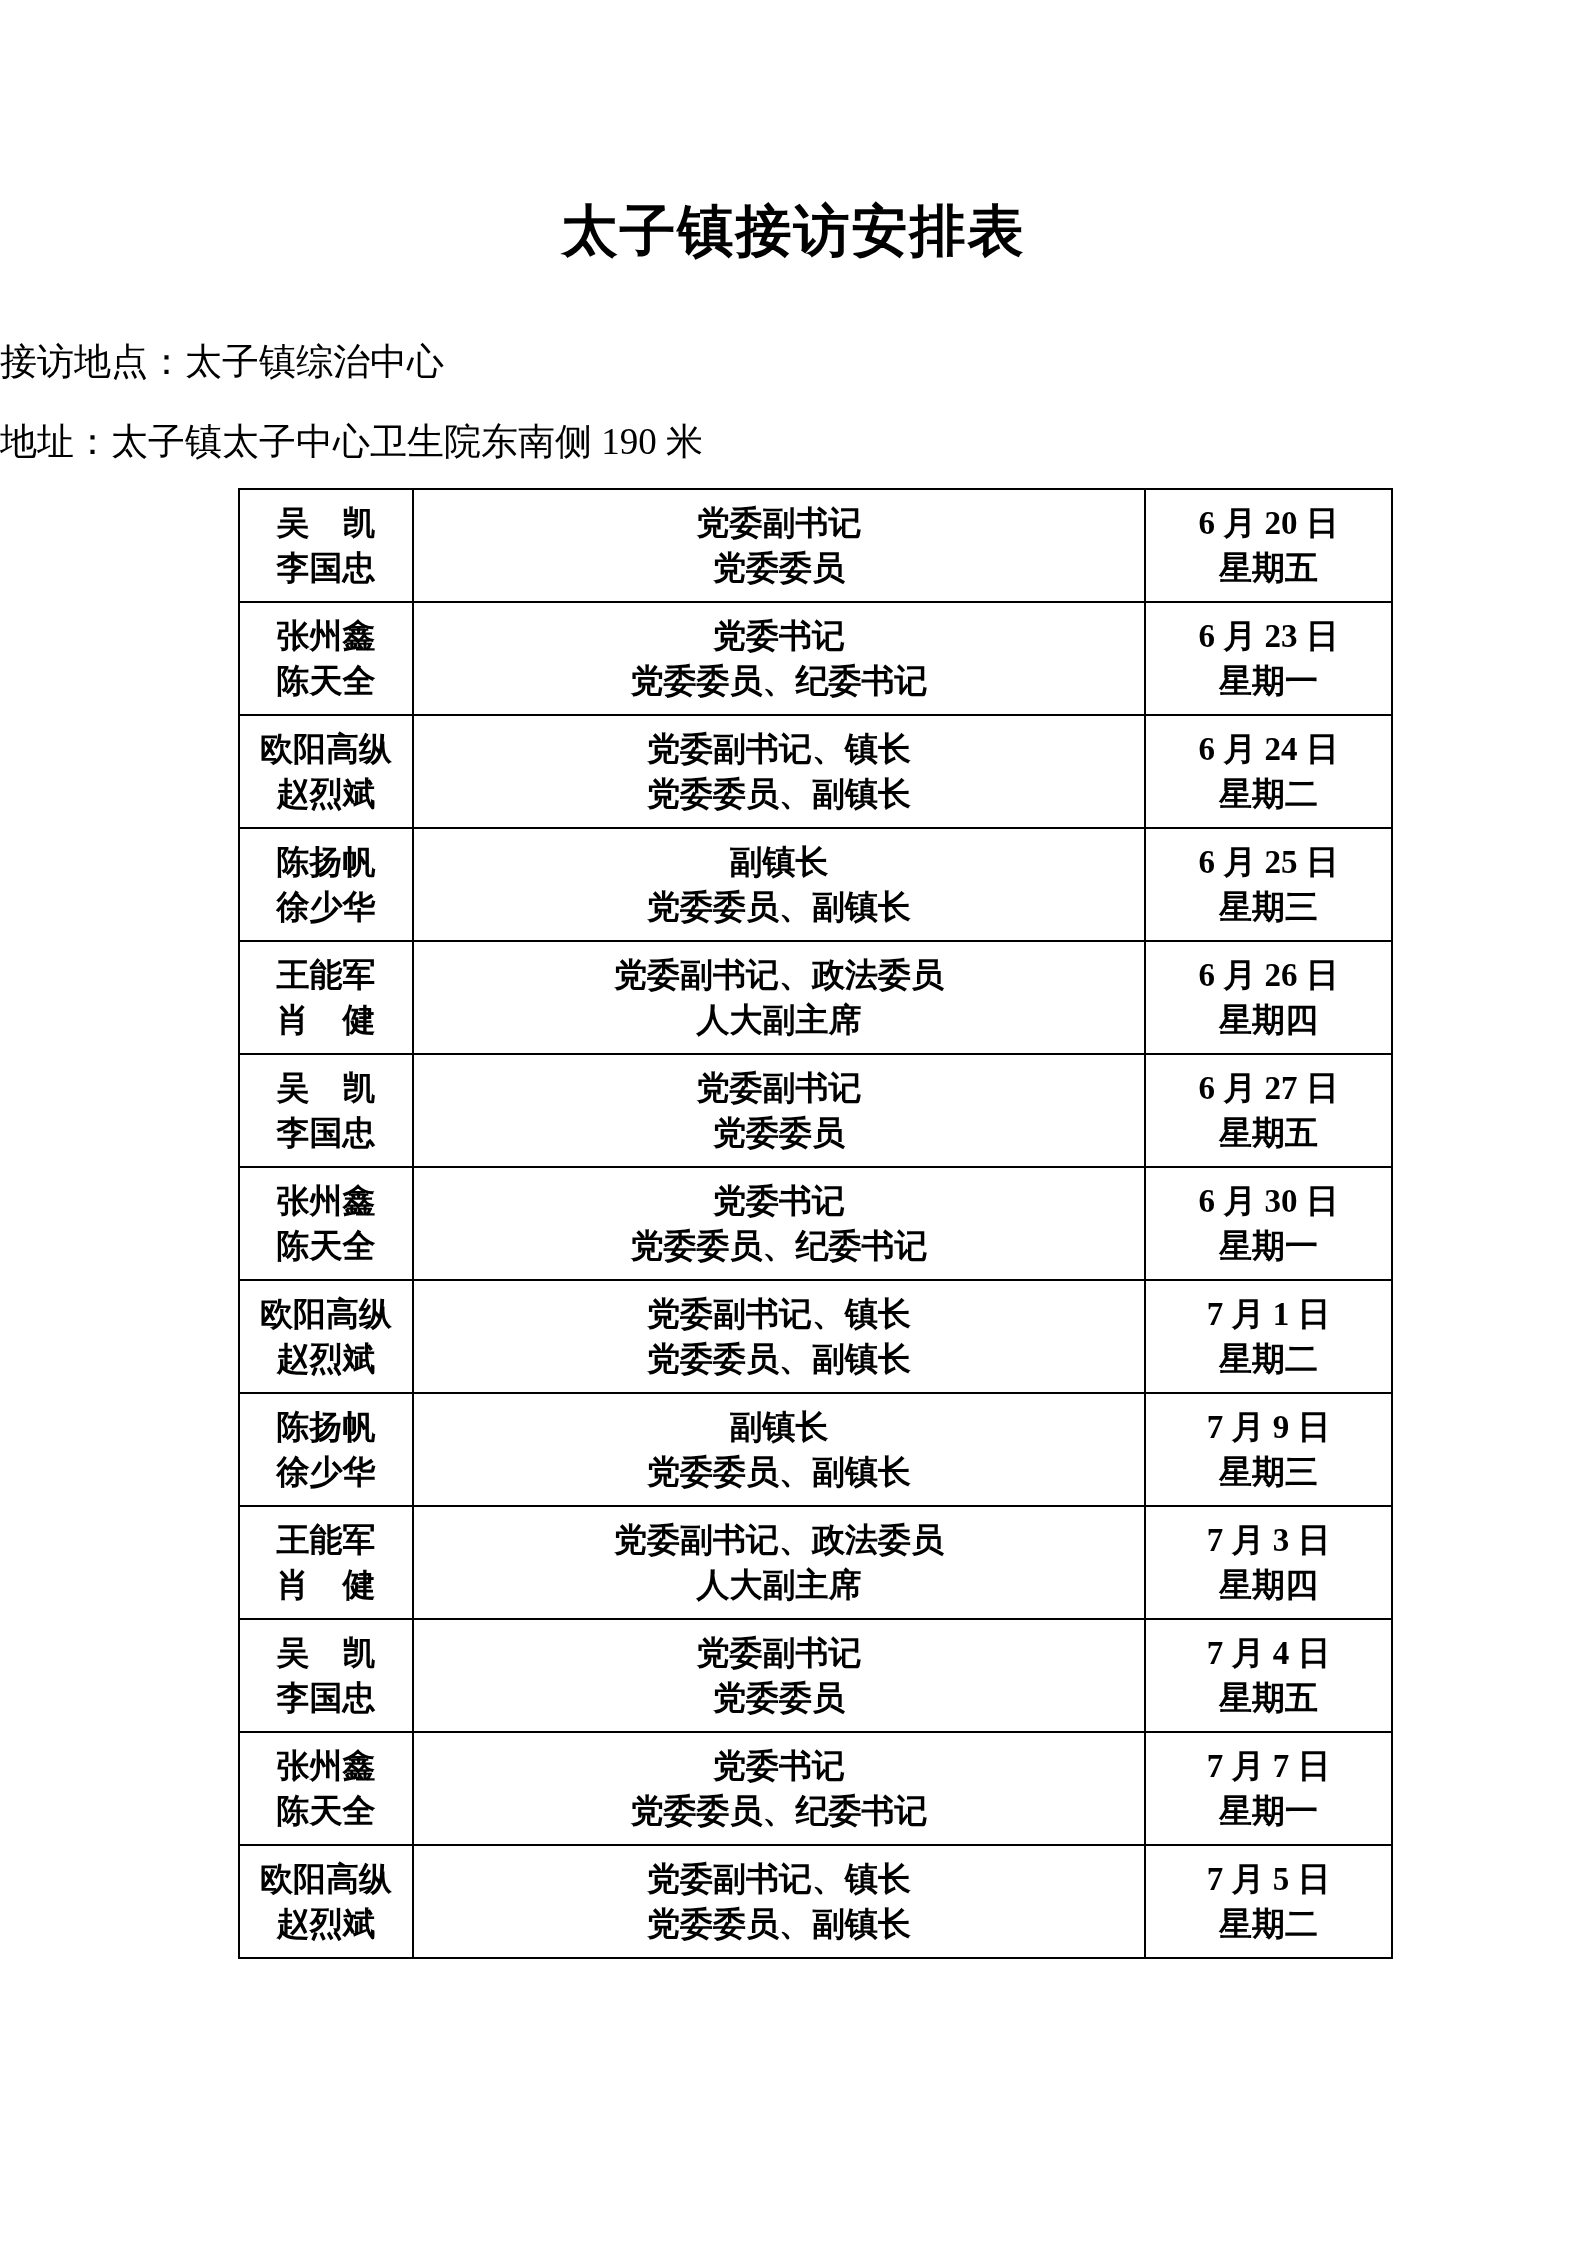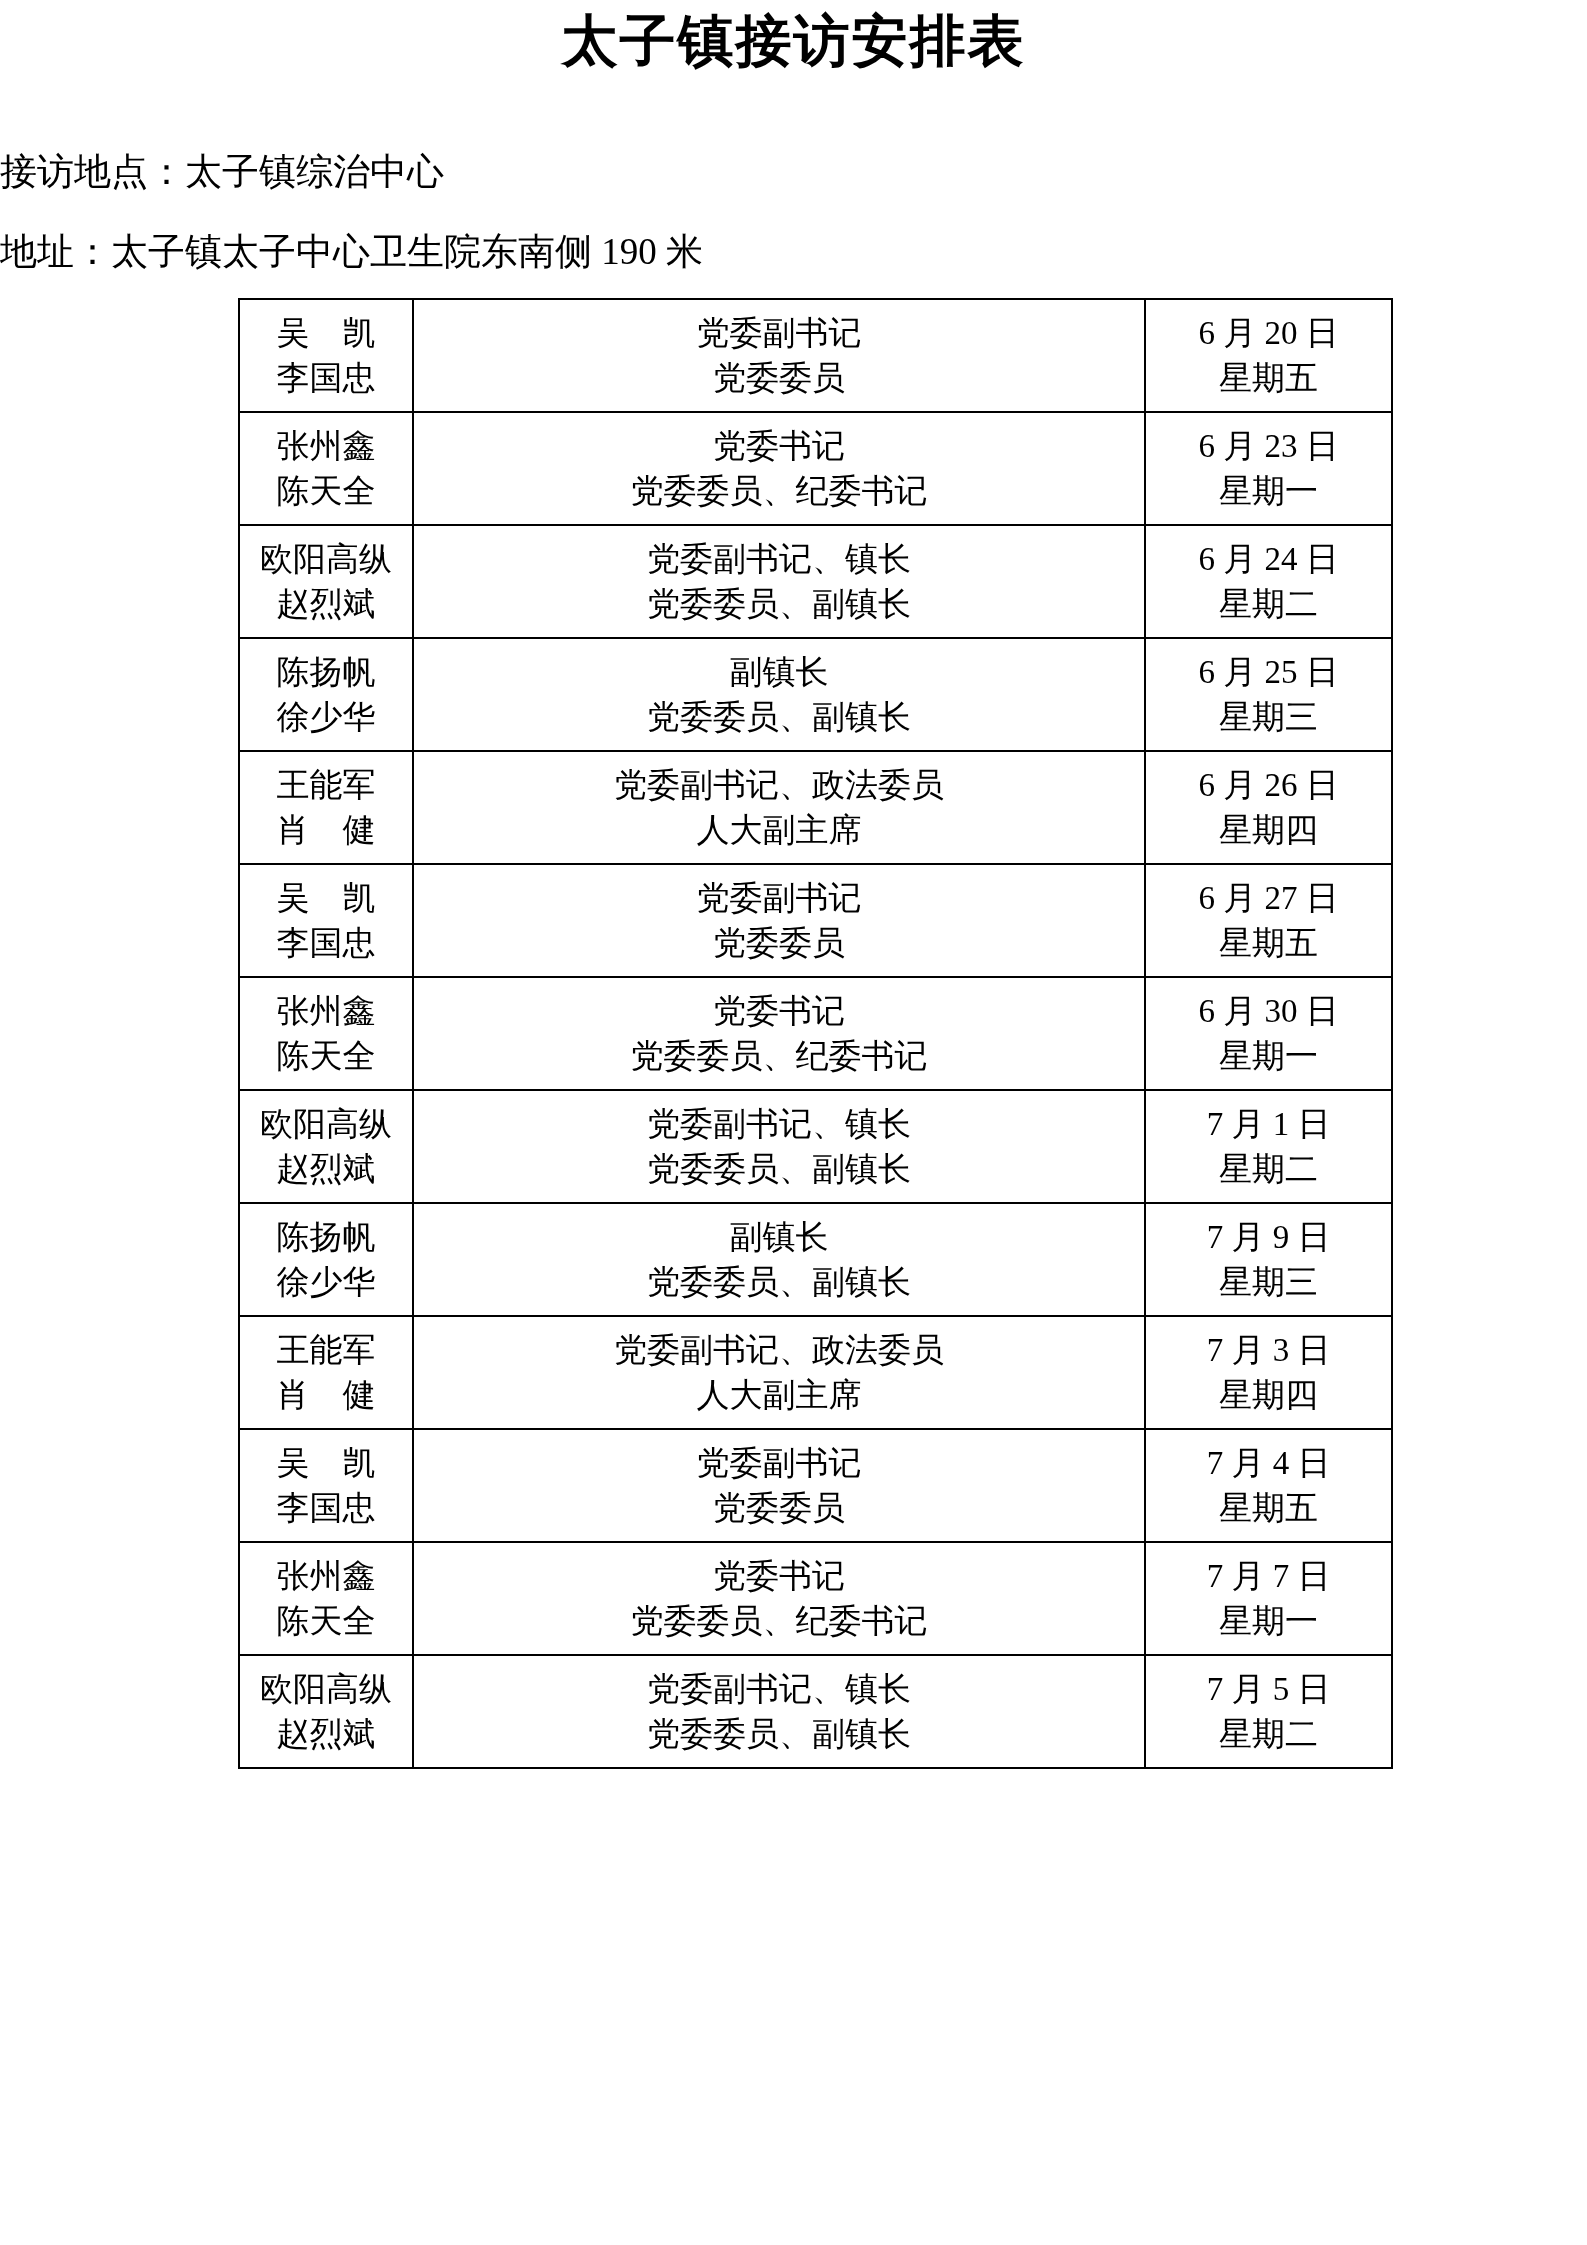--- a/index.html
+++ b/index.html
@@ -15,21 +15,22 @@
     font-family: "Liberation Serif", "DejaVu Serif", serif;
     overflow: hidden;
   }
   .page {
     position: relative;
     width: 1587px;
     height: 2245px;
     background: #ffffff;
   }
   .doc-title {
-    margin: 12px;
+    margin: 0;
+    padding-top: 202px;
     font-size: 56px;
     line-height: 58px;
     font-weight: bold;
     text-align: center;
     letter-spacing: 2px;
     white-space: pre;
   }
   .info-block {
     margin-top: 62px;
   }
@@ -47,20 +48,21 @@
     margin-top: 6px;
     width: 1153px;
   }
   table.schedule td {
     border: 2px solid #000000;
     height: 113px;
     padding: 0;
     text-align: center;
     vertical-align: middle;
     font-size: 33px;
+    font-weight: bold;
   }
   .cell-line {
     line-height: 45px;
     white-space: pre;
   }
 </style>
 </head>
 <body>
 
 <div class="page">

